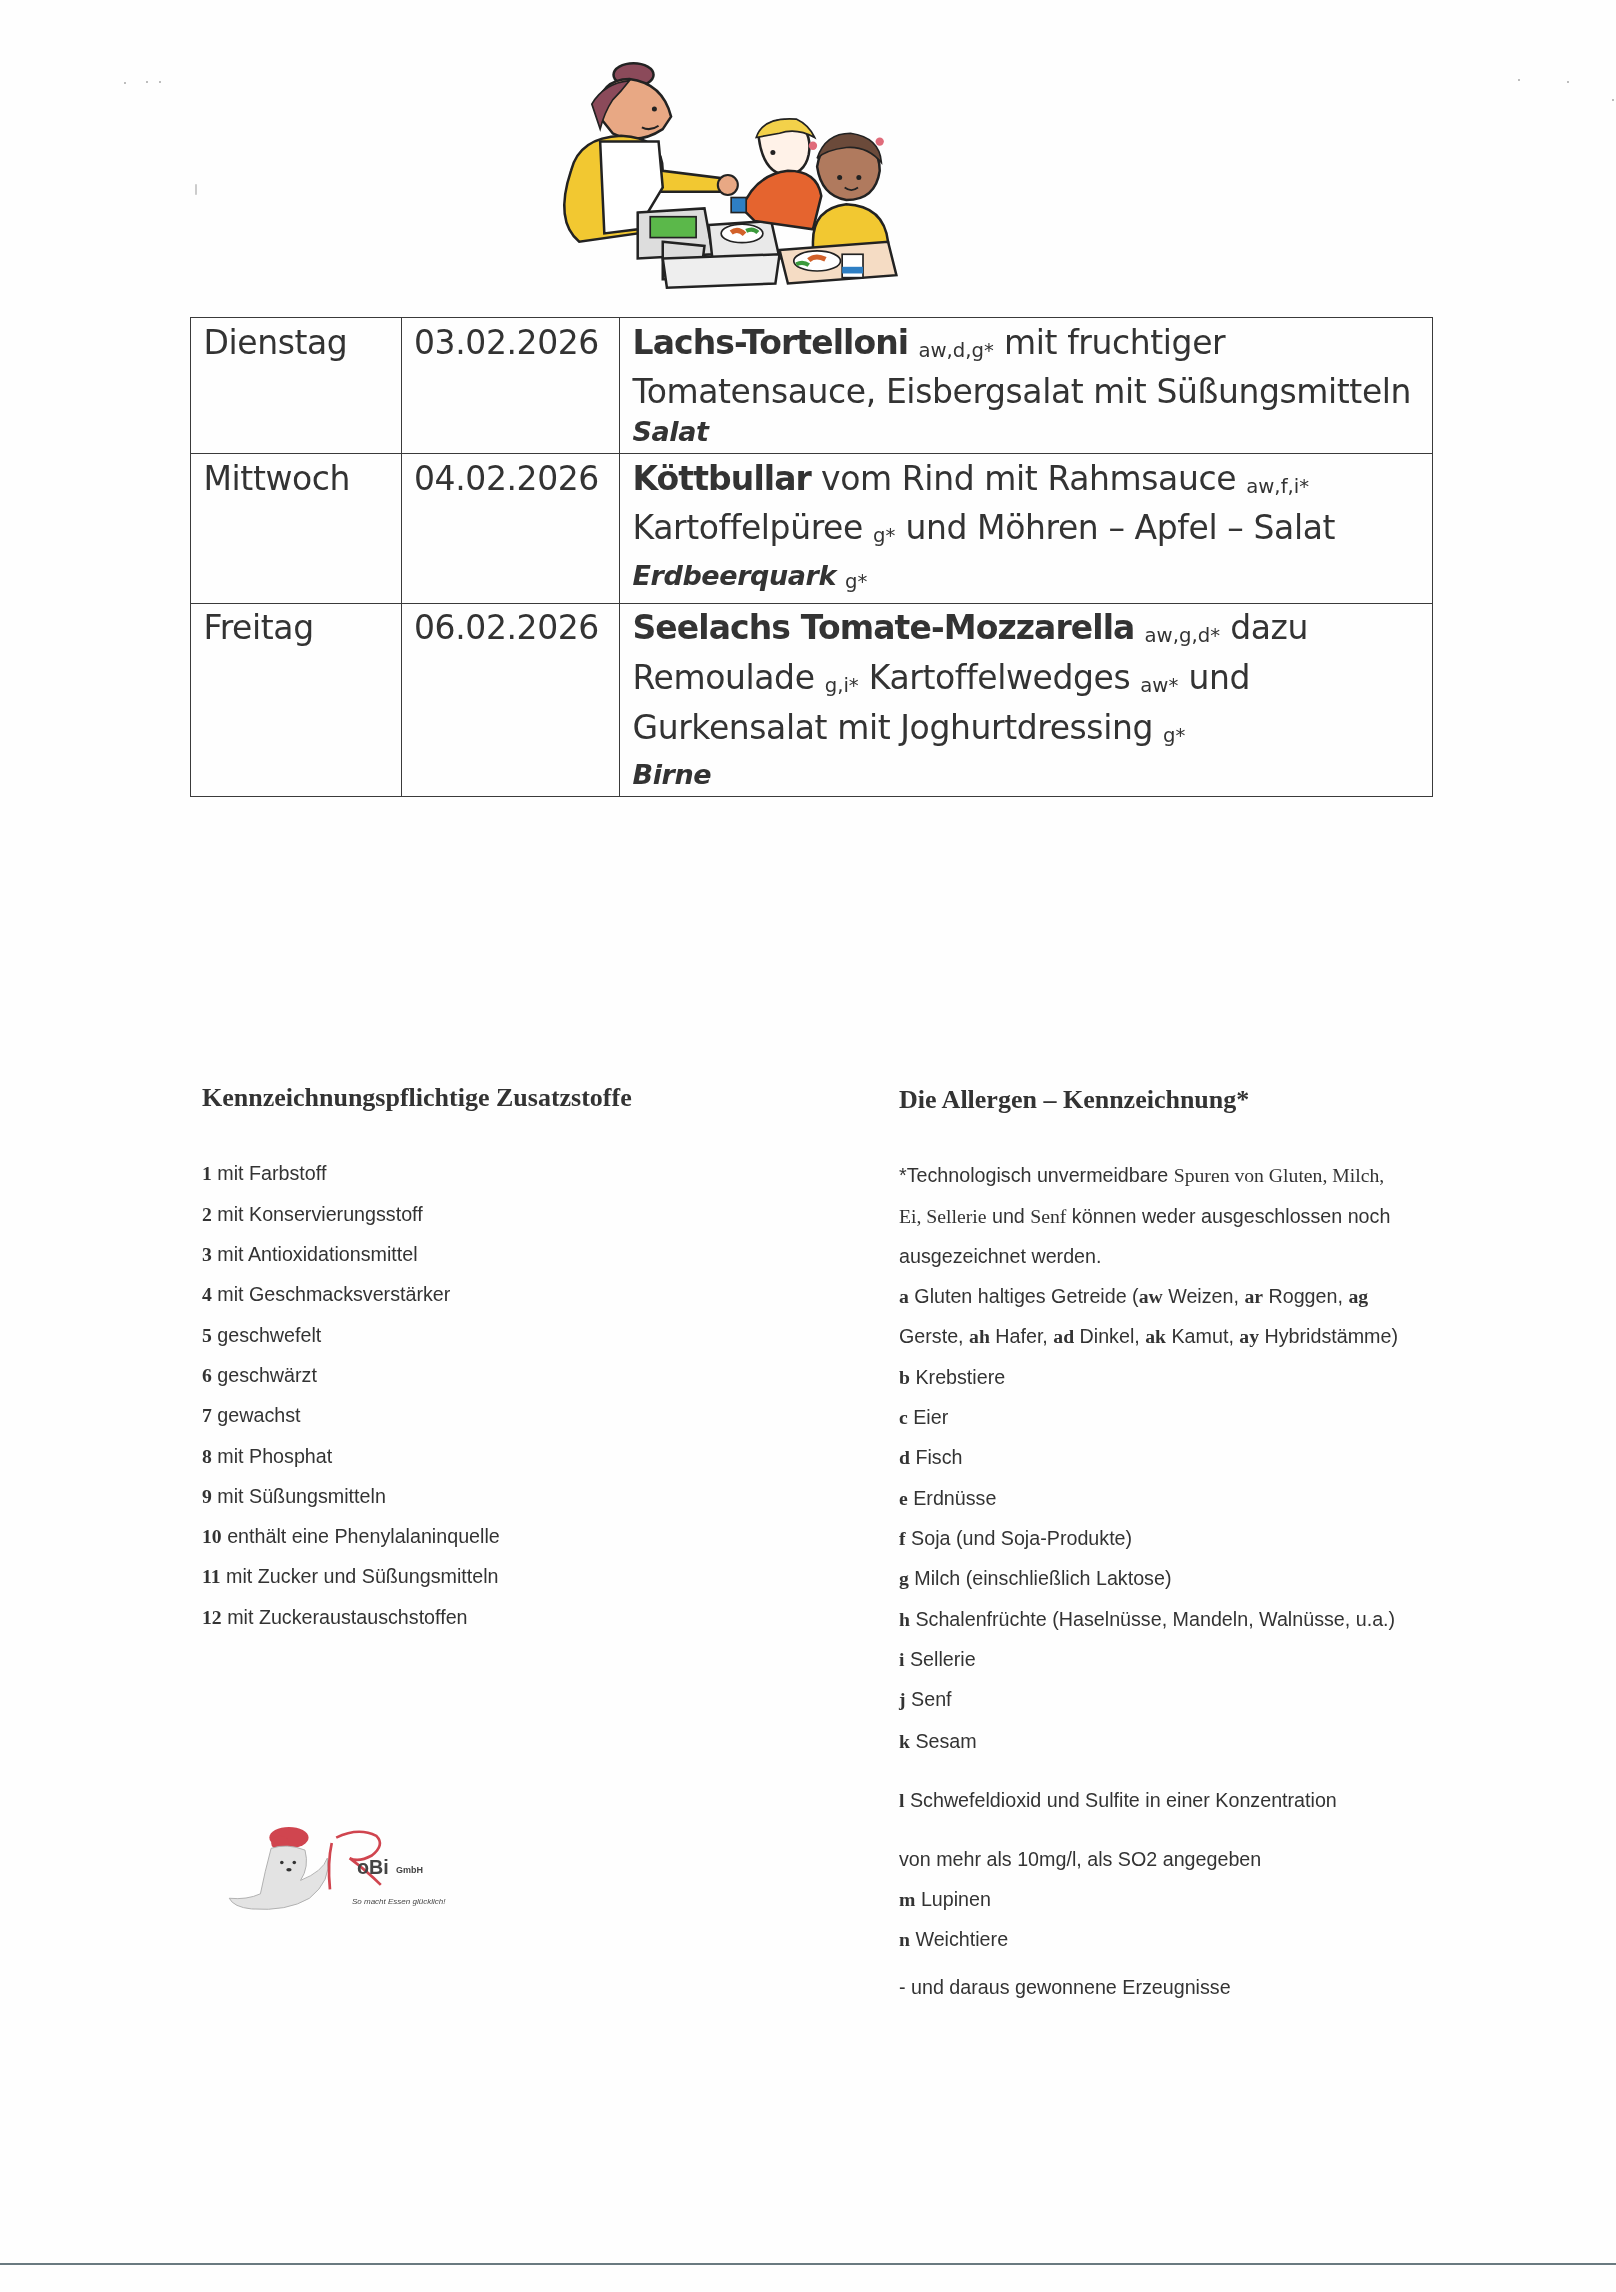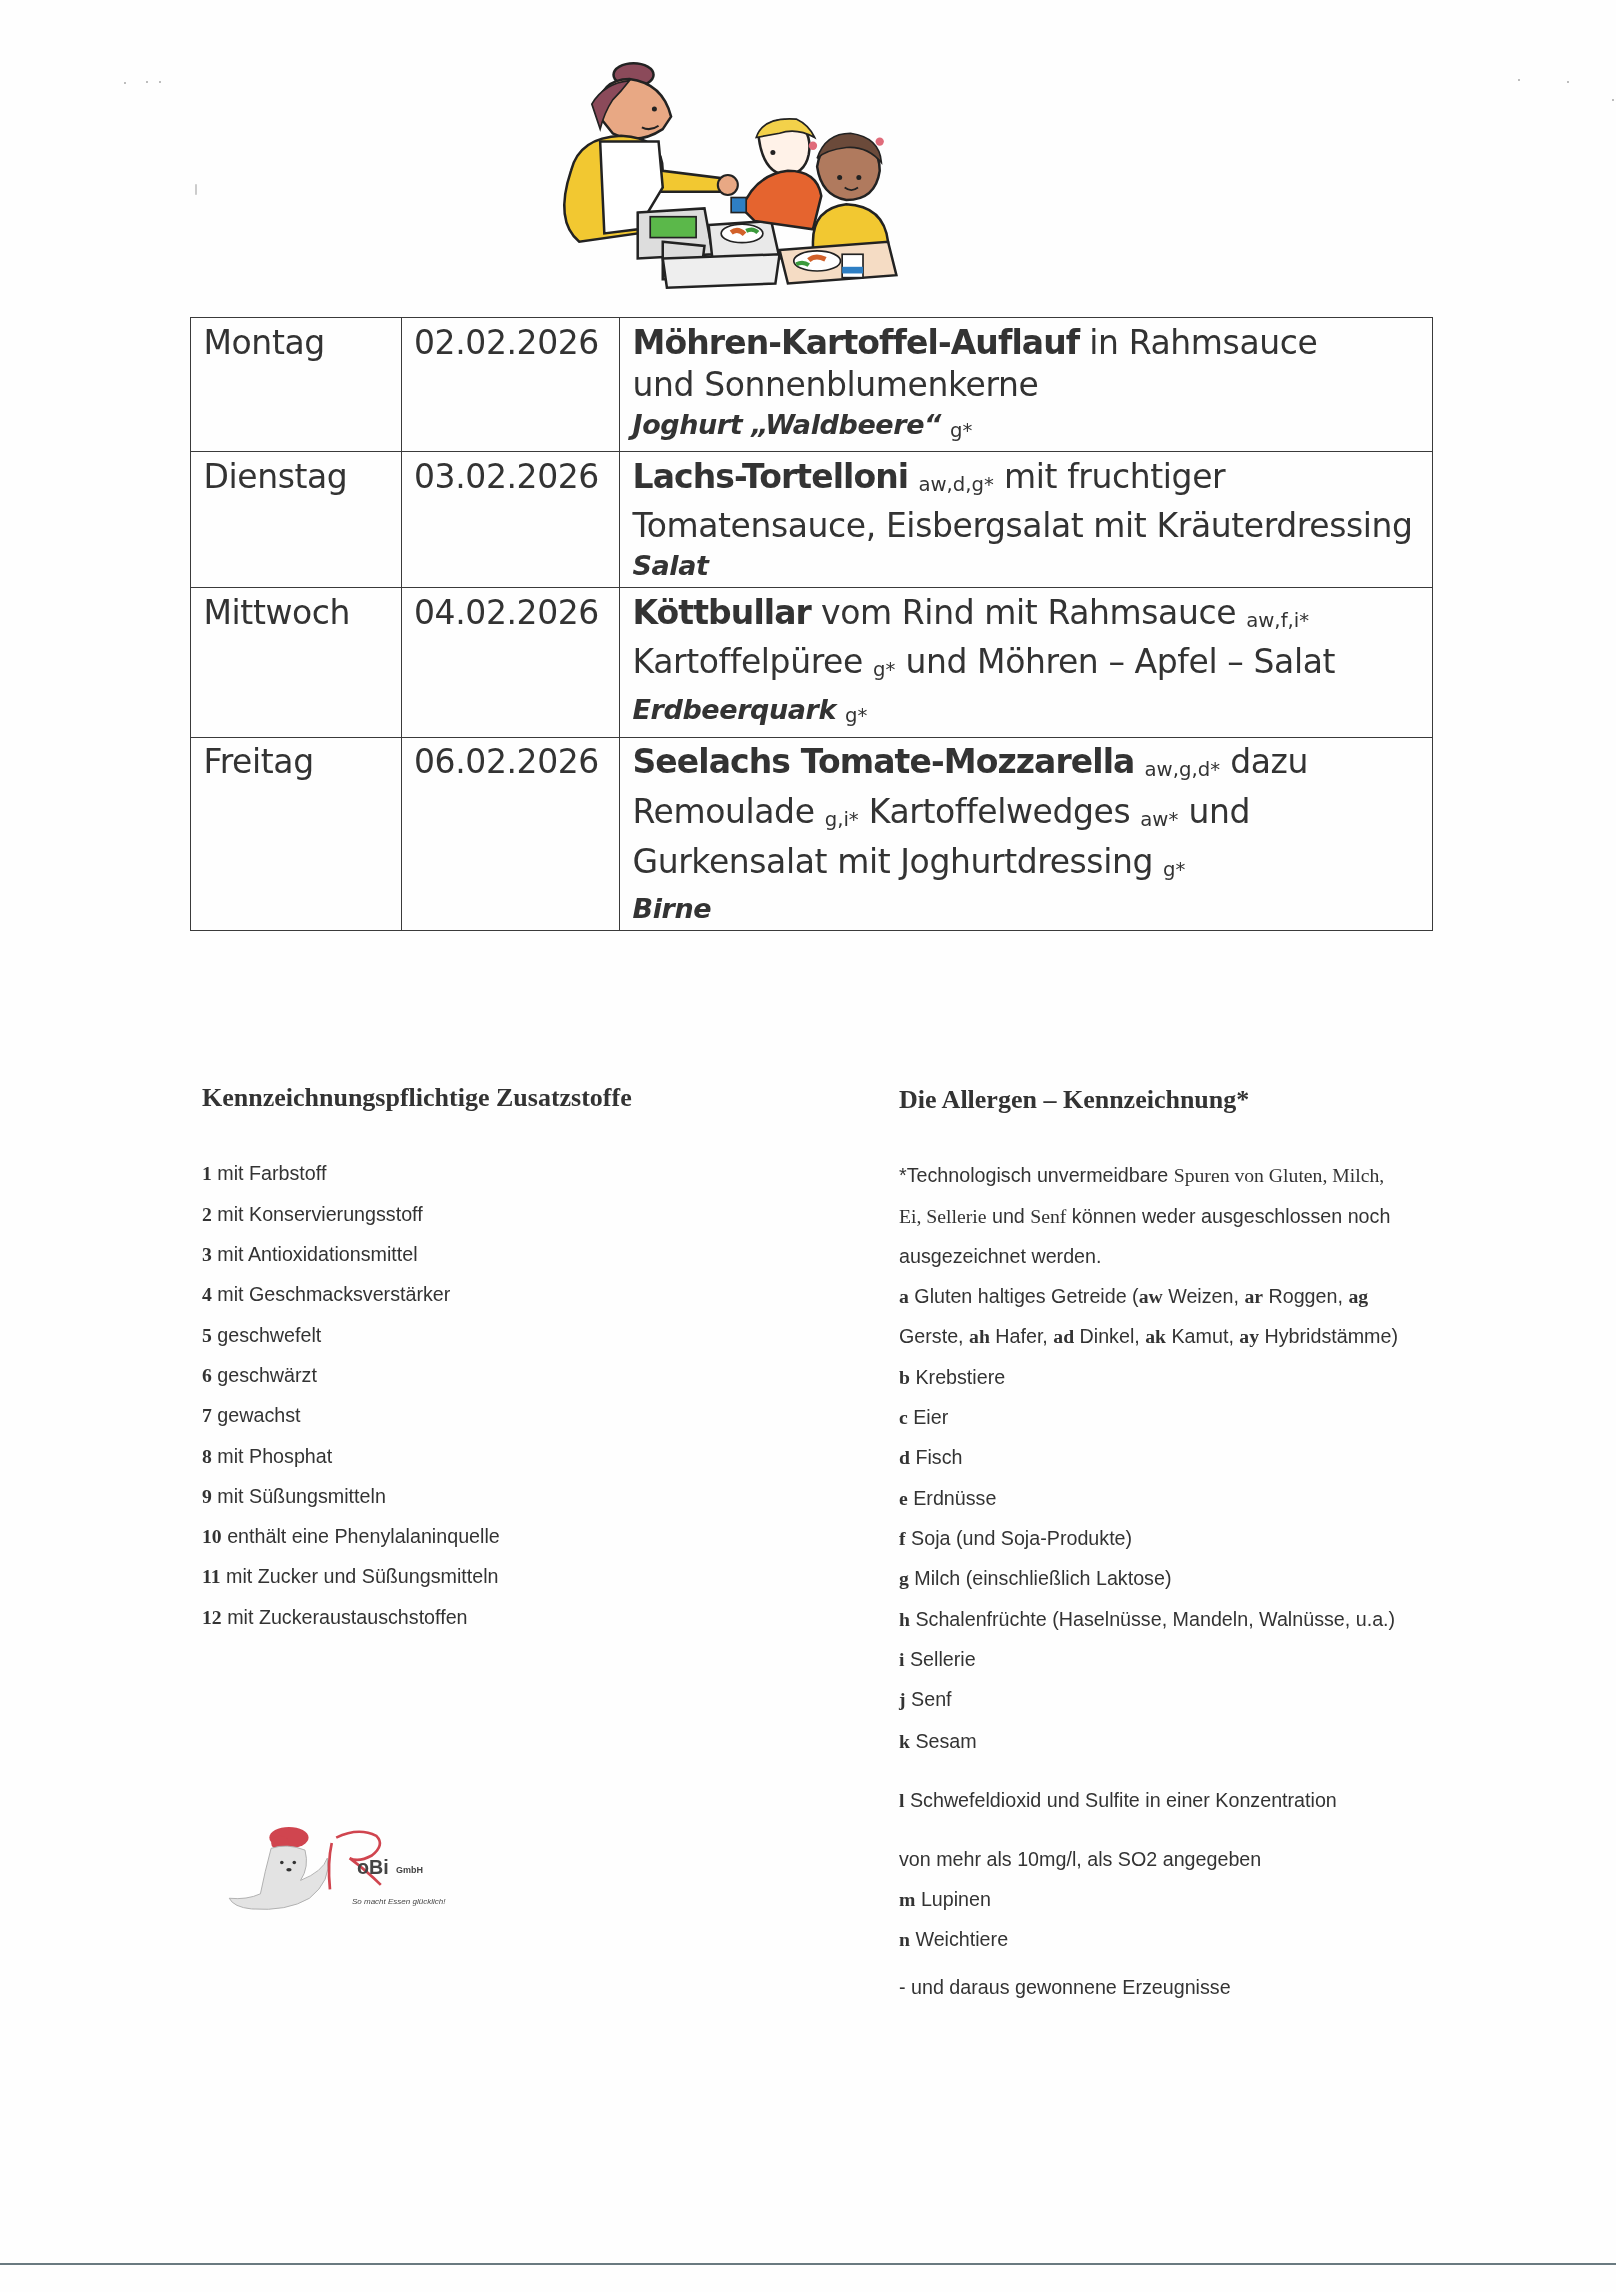--- a/index.html
+++ b/index.html
@@ -100,35 +100,26 @@
   <path d="M290 235 L420 225 L430 265 L300 275 Z" fill="#f5dcc4" stroke="#222" stroke-width="3"></path>
   <ellipse cx="335" cy="248" rx="28" ry="12" fill="#fff" stroke="#222" stroke-width="2"></ellipse>
   <path d="M325 247 Q333 240 345 246" stroke="#d2612a" stroke-width="6" fill="none"></path>
   <path d="M310 252 Q318 248 325 253" stroke="#3c9a3c" stroke-width="5" fill="none"></path>
   <rect x="365" y="240" width="25" height="28" fill="#fff" stroke="#222" stroke-width="2"></rect>
   <rect x="365" y="255" width="25" height="8" fill="#2e7fc4"></rect>
 </svg>
 
 <table id="menu-table">
   <tbody>
-      <tr class="r0">
-    <td class="day">Montag</td>
-    <td class="date">02.02.2026</td>
-    <td>
-      <span class="dish-main">Möhren-Kartoffel-Auflauf</span><span> in Rahmsauce</span><br>
-      <span>und Sonnenblumenkerne</span>
-      <span class="dessert"><span>Joghurt „Waldbeere“</span> <span class="allergen">g*</span></span>
-    </td>
-  </tr>
   <tr class="r1">
     <td class="day">Dienstag</td>
     <td class="date">03.02.2026</td>
     <td>
       <span class="dish-main">Lachs-Tortelloni</span> <span class="allergen">aw,d,g*</span><span> mit fruchtiger</span><br>
-      <span>Tomatensauce, Eisbergsalat mit Kräuterdressing</span>
+      <span>Tomatensauce, Eisbergsalat mit Süßungsmitteln</span>
       <span class="dessert"><span>Salat</span></span>
     </td>
   </tr>
   <tr class="r2">
     <td class="day">Mittwoch</td>
     <td class="date">04.02.2026</td>
     <td>
       <span class="dish-main">Köttbullar</span><span> vom Rind mit Rahmsauce</span> <span class="allergen">aw,f,i*</span><br>
       <span>Kartoffelpüree</span> <span class="allergen">g*</span><span> und Möhren – Apfel – Salat</span>
       <span class="dessert"><span>Erdbeerquark</span> <span class="allergen">g*</span></span>

